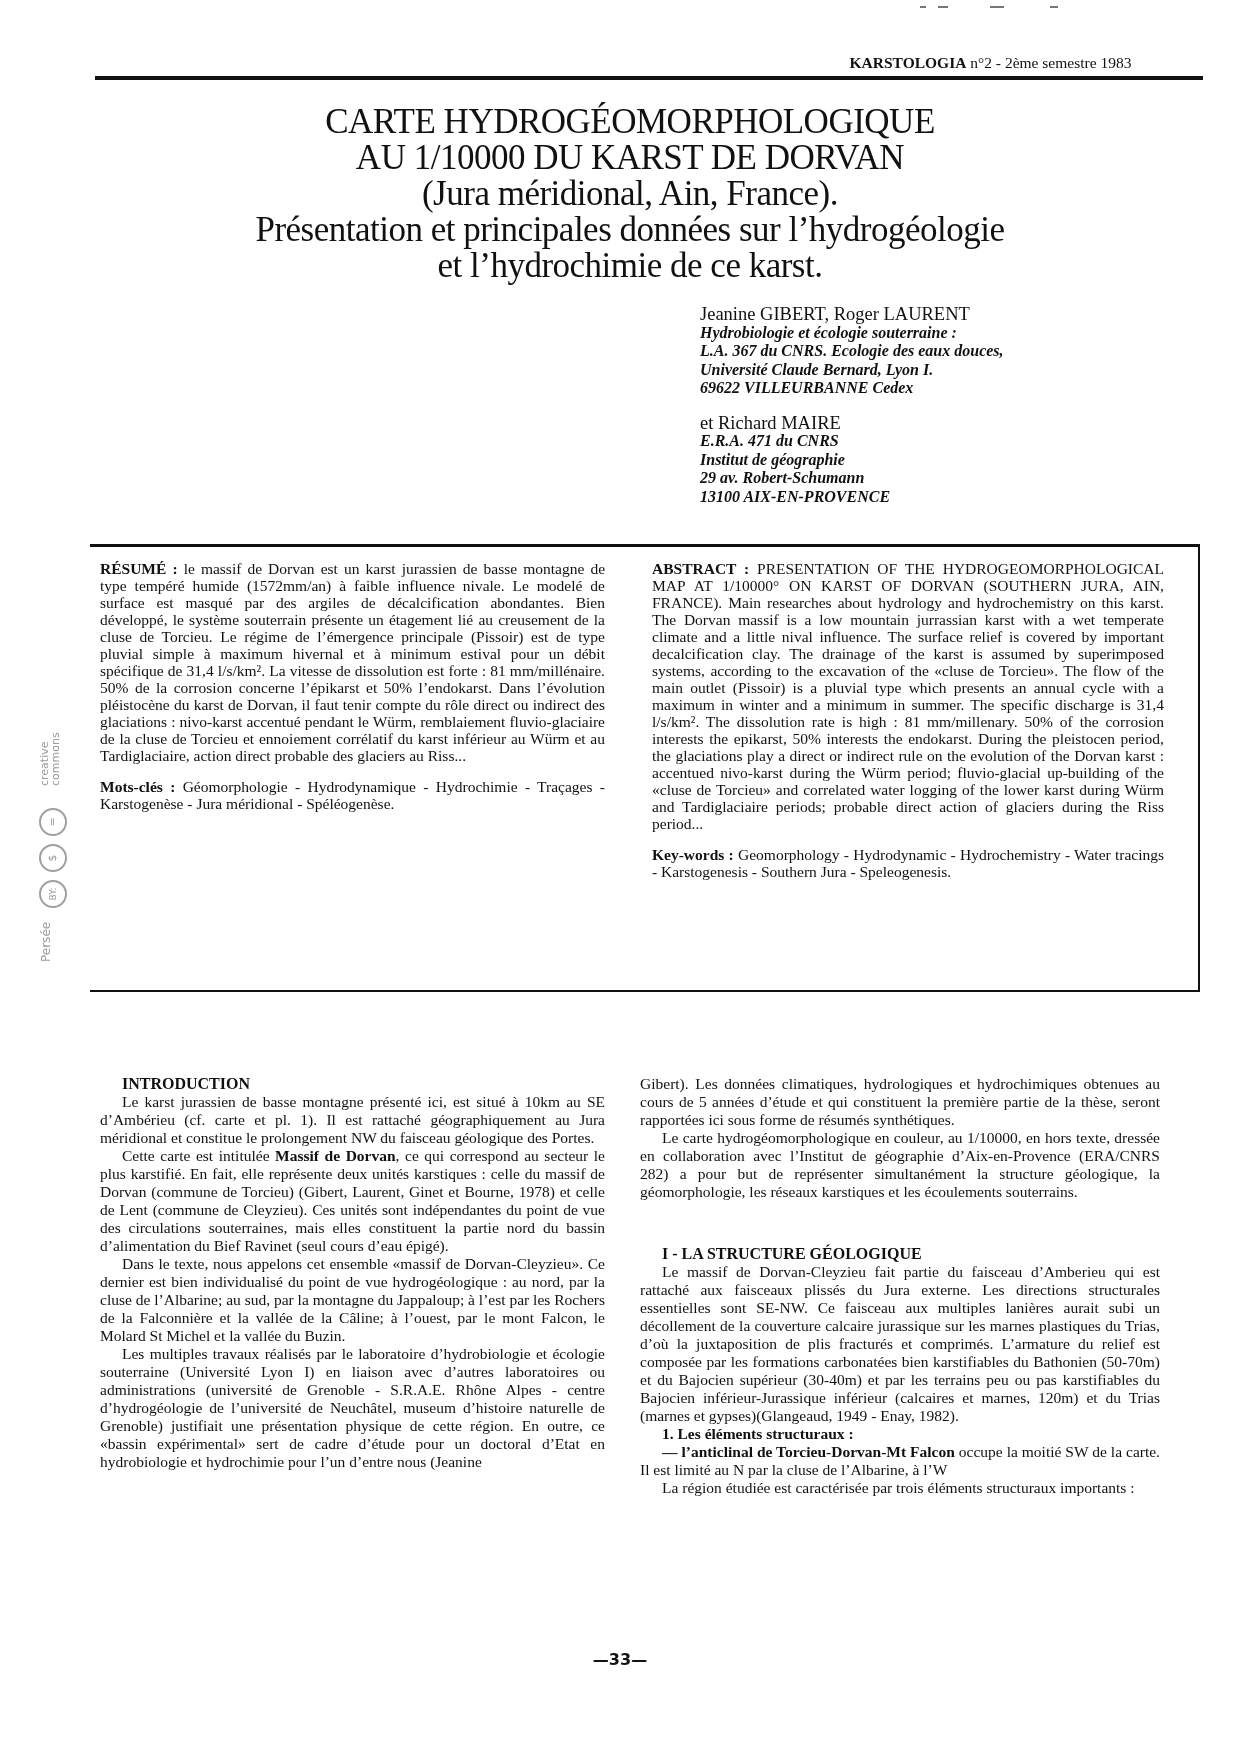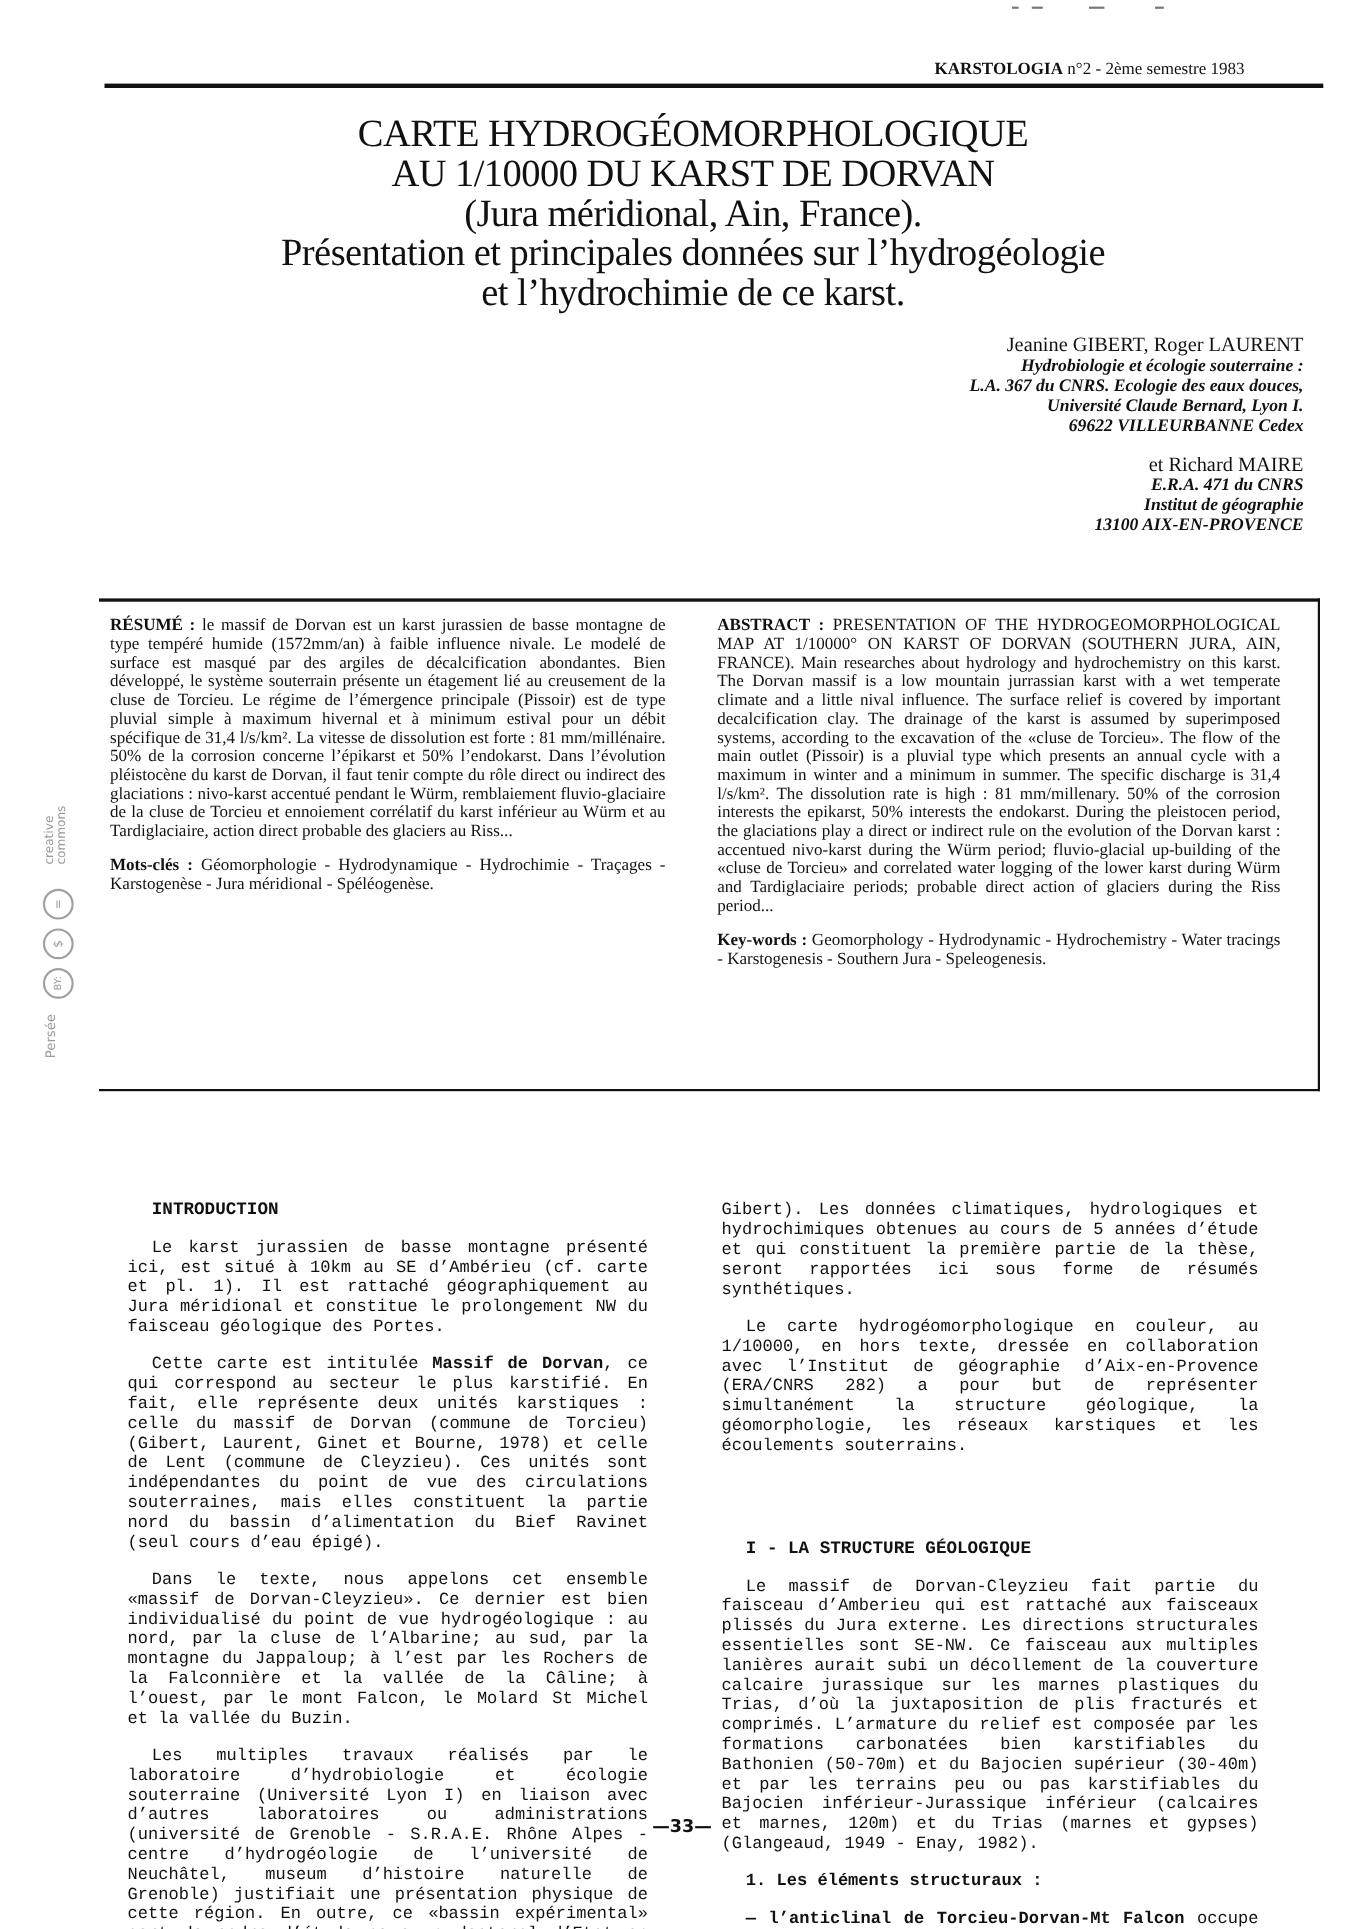--- a/index.html
+++ b/index.html
@@ -4,37 +4,37 @@
 <style>
   html, body { margin:0; padding:0; background:#ffffff; }
   body { width:1240px; height:1754px; position:relative; overflow:hidden;
          font-family:"Liberation Serif","DejaVu Serif",serif; color:#111; }
   .abs { position:absolute; }
   .running-head { left:828px; top:54px; width:325px; text-align:center; font-size:15.5px; }
   .running-head b { font-weight:bold; }
   .head-rule { left:95px; top:76px; width:1108px; height:4px; background:#111; }
   .title { left:130px; top:104px; width:1000px; text-align:center; font-size:35px; line-height:36px; letter-spacing:-0.5px; }
   .title div { white-space:nowrap; }
-  .authors { left:700px; top:305px; width:485px; text-align:right; font-size:17px; line-height:18.5px; }
+  .authors { left:700px; top:305px; width:485px; text-align:left; font-size:17px; line-height:18.5px; }
   .authors .name { font-size:18.5px; }
   .authors .aff { font-style:italic; font-weight:bold; font-size:16px; }
   .gap { height:16px; }
   .abstract-box { left:90px; top:544px; width:1110px; height:448px; border-top:3px solid #111; border-right:2px solid #111; border-bottom:2px solid #111; border-left:0; box-sizing:border-box; }
   .abs-col { top:560px; font-size:15.5px; line-height:17px; text-align:justify; }
   .abs-col.left { left:100px; width:505px; }
   .abs-col.right { left:652px; width:512px; }
   .abs-col p { margin:0 0 14px 0; }
   .abs-col b { font-weight:bold; }
   .cc-strip { left:37px; top:740px; width:34px; height:280px; }
   .cc-text { position:absolute; left:2px; font-family:"DejaVu Sans","Liberation Sans",sans-serif; color:#9a9a9a; transform:rotate(-90deg); transform-origin:left top; white-space:nowrap; }
   .cc-icon { position:absolute; left:2px; width:28px; height:28px; border:2.5px solid #a0a0a0; border-radius:50%; box-sizing:border-box; color:#9a9a9a; font-family:"DejaVu Sans",sans-serif; font-size:11px; text-align:center; line-height:24px; transform:rotate(-90deg); }
   .body-col { top:1075px; font-size:15.5px; line-height:18px; text-align:justify; }
   .body-col.left { left:100px; width:505px; }
   .body-col.right { left:640px; width:520px; top:1075px; }
-  .body-col p { margin:16px; text-indent:22px;font-family:Liberation Mono, monospace; }
+  .body-col p { margin:0; text-indent:22px; }
   .body-col p.noindent { text-indent:0; }
   .section-heading { font-weight:bold; font-size:16px; margin:0 0 22px 0; text-indent:0; }
   .sub-heading { font-weight:bold; text-indent:22px; margin-top:14px; }
   .page-num { left:560px; top:1650px; width:120px; text-align:center; font-family:"DejaVu Sans","Liberation Sans",sans-serif; font-weight:bold; font-size:16px; }
   .scan-specks { left:920px; top:6px; width:150px; height:4px; }
   .speck { position:absolute; height:2px; background:#777; }
 </style>
 </head>
 <body>
 
@@ -62,20 +62,21 @@
 <div class="abs authors">
   <div class="name">Jeanine GIBERT, Roger LAURENT</div>
   <div class="aff">Hydrobiologie et écologie souterraine :</div>
   <div class="aff">L.A. 367 du CNRS. Ecologie des eaux douces,</div>
   <div class="aff">Université Claude Bernard, Lyon I.</div>
   <div class="aff">69622 VILLEURBANNE Cedex</div>
   <div class="gap"></div>
   <div class="name">et Richard MAIRE</div>
   <div class="aff">E.R.A. 471 du CNRS</div>
   <div class="aff">Institut de géographie</div>
+  <div class="aff">29 av. Robert-Schumann</div>
   <div class="aff">13100 AIX-EN-PROVENCE</div>
 </div>
 
 <div class="abs abstract-box"></div>
 
 <div class="abs abs-col left">
   <p><b>RÉSUMÉ :</b> <span>le massif de Dorvan est un karst jurassien de basse montagne de type tempéré humide (1572mm/an) à faible influence nivale. Le modelé de surface est masqué par des argiles de décalcification abondantes. Bien développé, le système souterrain présente un étagement lié au creusement de la cluse de Torcieu. Le régime de l’émergence principale (Pissoir) est de type pluvial simple à maximum hivernal et à minimum estival pour un débit spécifique de 31,4 l/s/km². La vitesse de dissolution est forte : 81 mm/millénaire. 50% de la corrosion concerne l’épikarst et 50% l’endokarst. Dans l’évolution pléistocène du karst de Dorvan, il faut tenir compte du rôle direct ou indirect des glaciations : nivo-karst accentué pendant le Würm, remblaiement fluvio-glaciaire de la cluse de Torcieu et ennoiement corrélatif du karst inférieur au Würm et au Tardiglaciaire, action direct probable des glaciers au Riss...</span></p>
   <p><b>Mots-clés :</b> <span>Géomorphologie - Hydrodynamique - Hydrochimie - Traçages - Karstogenèse - Jura méridional - Spéléogenèse.</span></p>
 </div>
 

